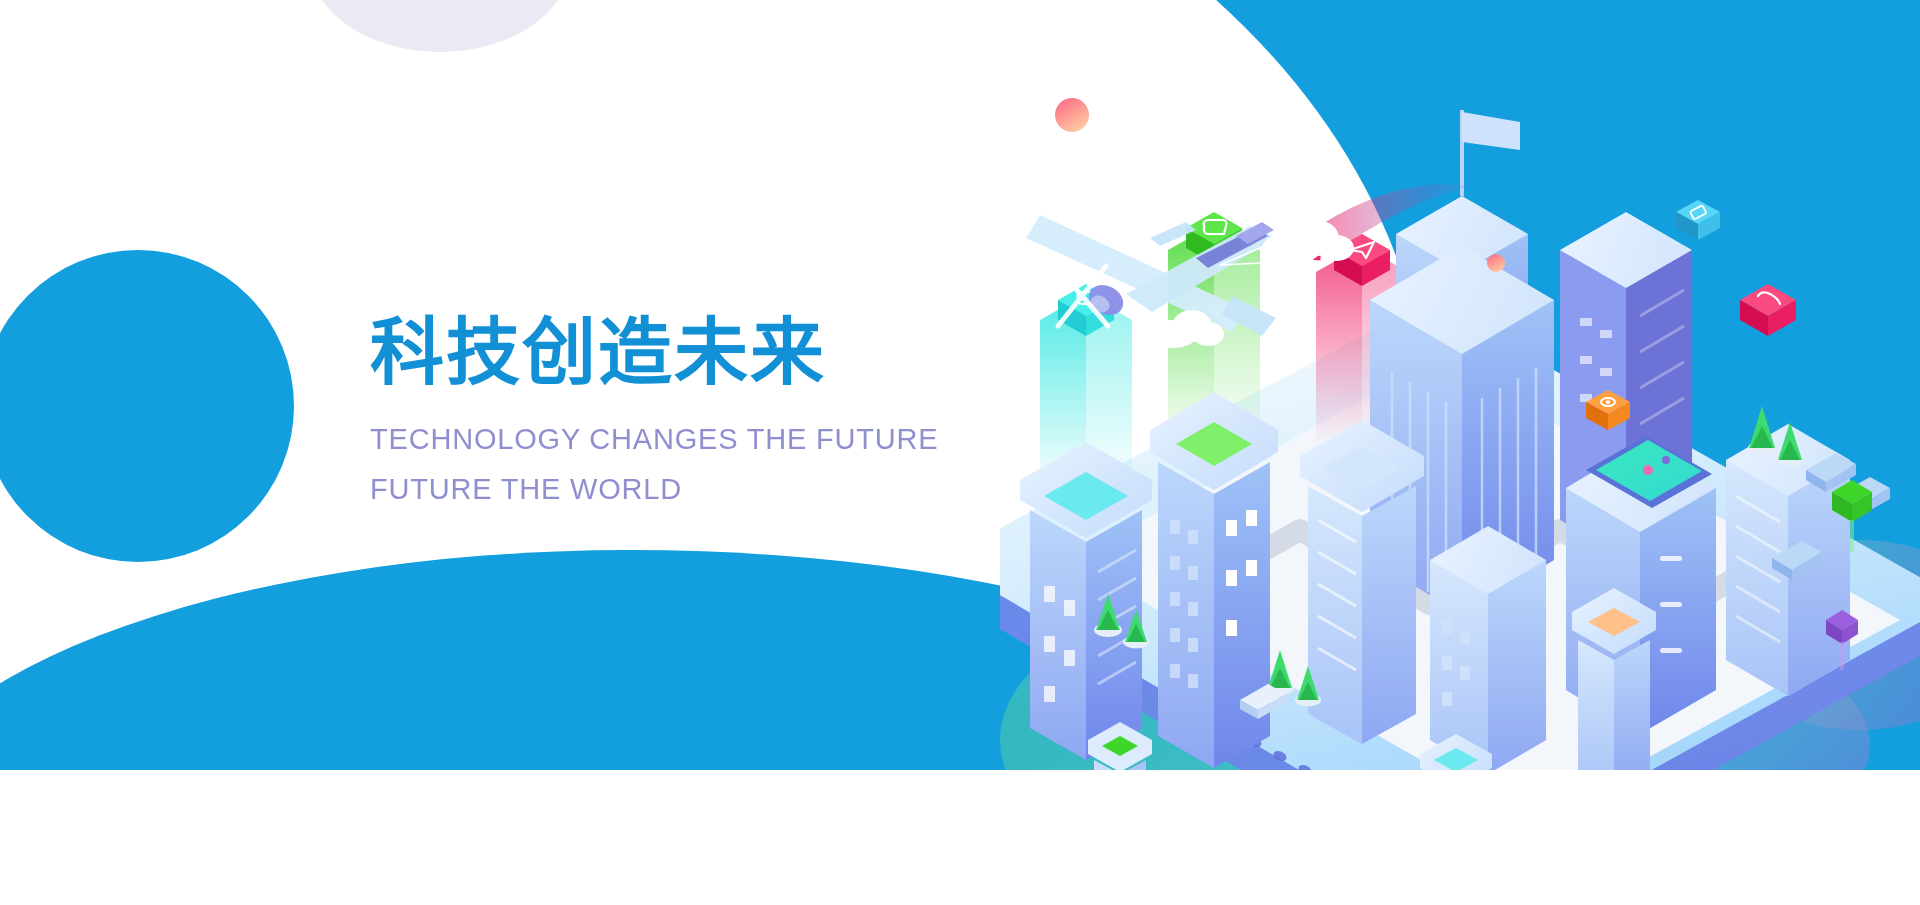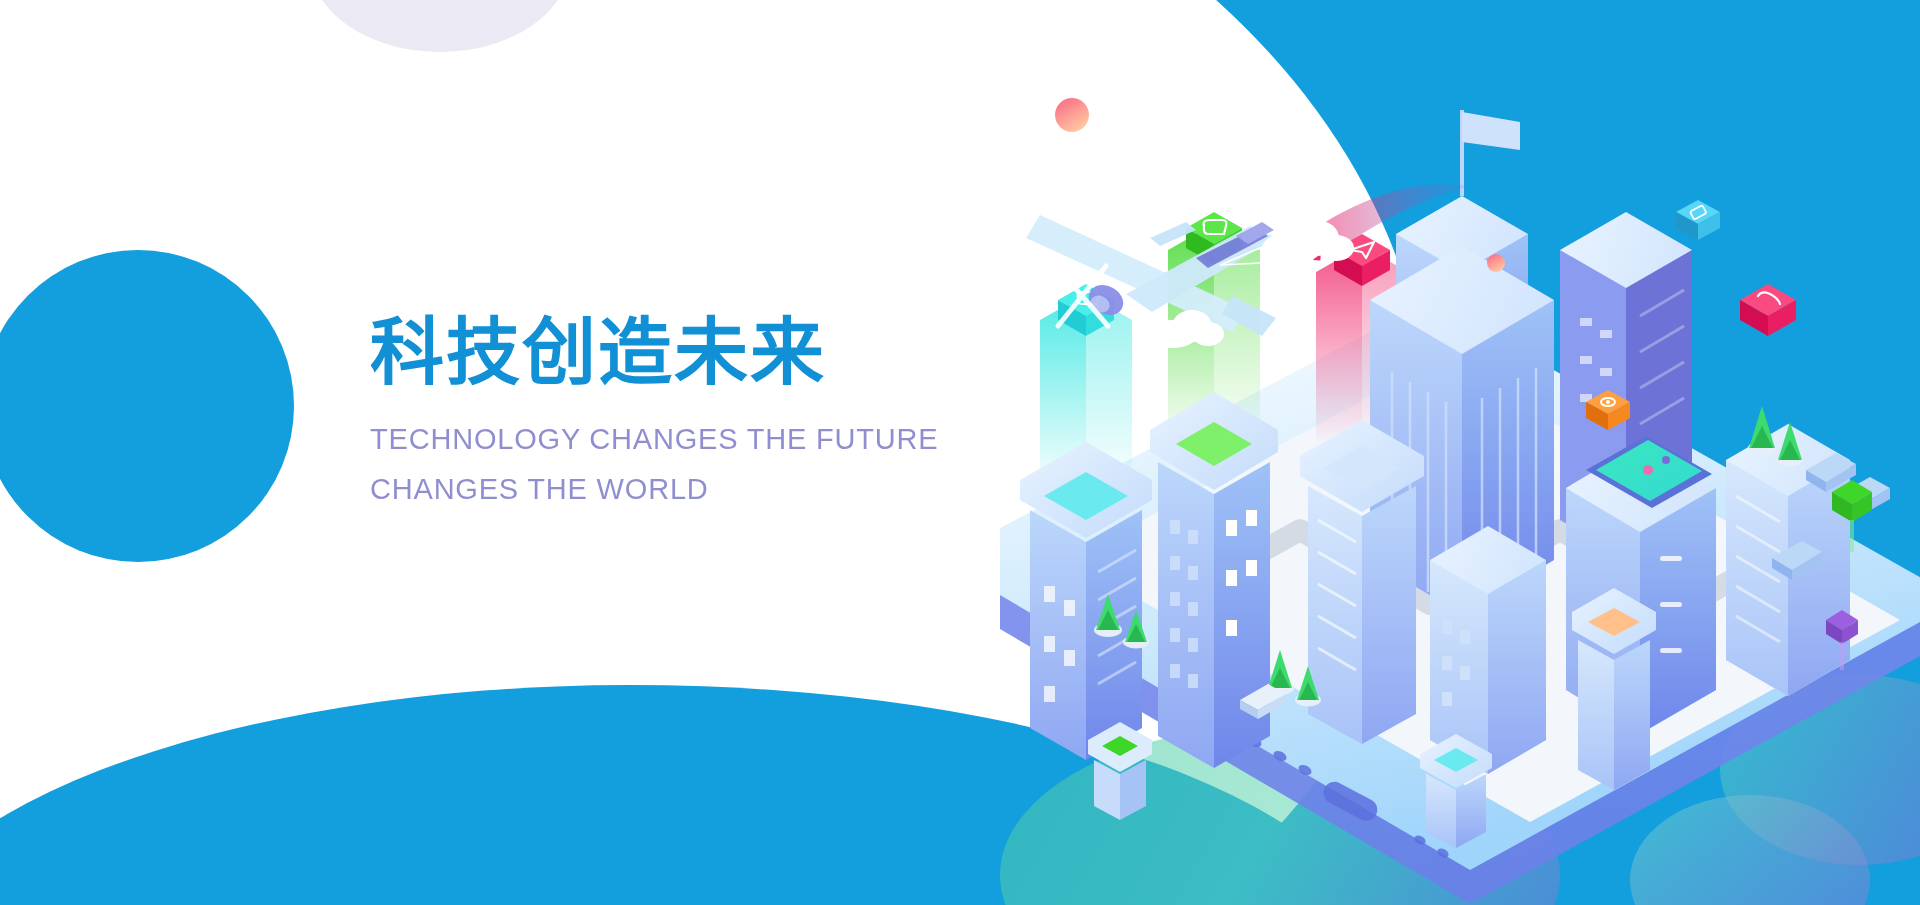--- a/index.html
+++ b/index.html
@@ -3,21 +3,21 @@
 <meta charset="utf-8">
 <title>Technology Banner</title>
 <style>
   html,body{margin:0;padding:0;}
   body{
     width:1920px;height:905px;overflow:hidden;
     background:#ffffff;
     font-family:"Liberation Sans","DejaVu Sans",sans-serif;
   }
   .banner{
-    position:relative;width:1920px;height:905px;overflow:hidden;
+    position:relative;width:1920px;height:770px;overflow:hidden;
     background:#ffffff;
   }
 
   
   .bg-blue{
     position:absolute;inset:0;
     background:#139ede;
   }
   .bg-white-blob{
     position:absolute;
@@ -118,21 +118,21 @@
   <div class="left-blue-circle"></div>
   <div class="bottom-wave"></div>
   <div class="bottom-wave2"></div>
   <div class="blob-green"></div>
   <div class="blob-purple"></div>
   <div class="blob-purple2"></div>
 
   <div class="text-block">
     <div class="headline">科技创造未来</div>
     <div class="subline">TECHNOLOGY CHANGES THE FUTURE</div>
-    <div class="subline" style="margin-top:4px">CHANGES THE WORLD</div>
+    <div class="subline" style="margin-top:4px">FUTURE THE WORLD</div>
   </div>
 
   <div class="illus">
   <svg width="920" height="905" viewBox="0 0 920 905" xmlns="http://www.w3.org/2000/svg">
     <defs>
       <linearGradient id="gPhone" x1="0" y1="0" x2="0.4" y2="1">
         <stop offset="0%" stop-color="#ffffff"></stop>
         <stop offset="55%" stop-color="#cfeafd"></stop>
         <stop offset="100%" stop-color="#9fd4fb"></stop>
       </linearGradient>

